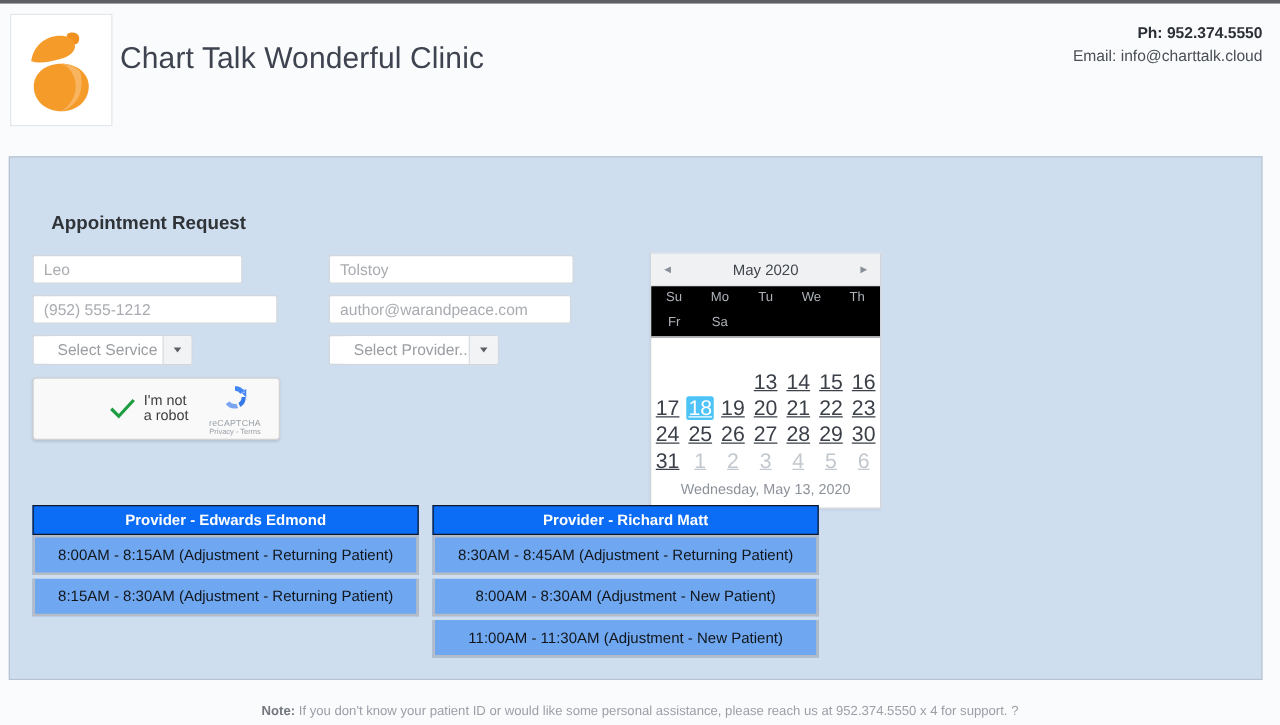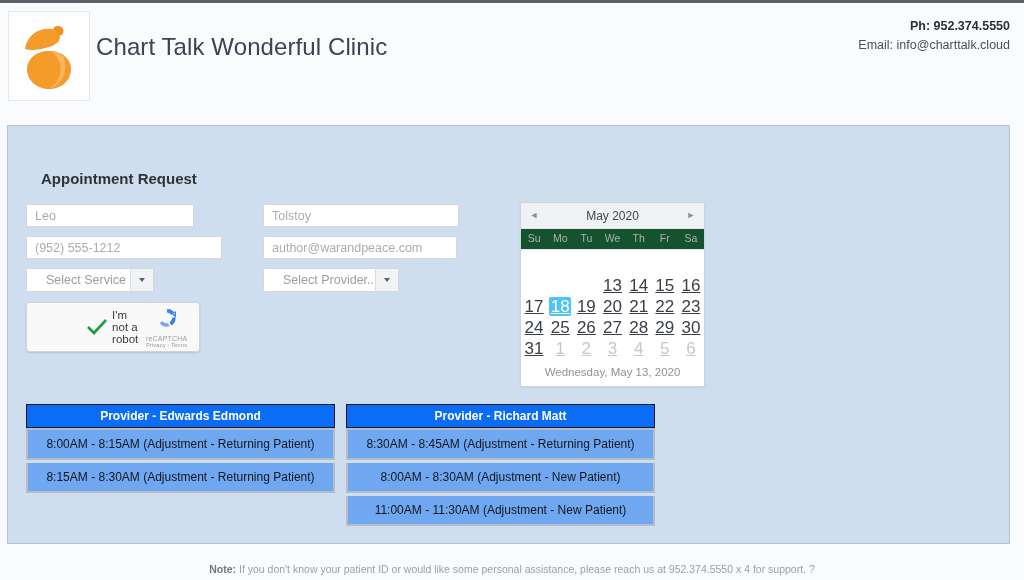--- a/index.html
+++ b/index.html
@@ -145,21 +145,21 @@
     border-left: 3.5px solid transparent;
     border-right: 3.5px solid transparent;
     border-top: 4px solid #5b5f66;
   }
 
   
   .recaptcha {
     position: absolute;
     left: 18px;
     top: 176px;
-    width: 174px;
+    width: 198px;
     height: 50px;
     background: #f9f9f9;
     border: 1px solid #d3d3d3;
     border-radius: 3px;
     box-shadow: 0 1px 2px rgba(0,0,0,.12);
     box-sizing: border-box;
     display: flex;
     align-items: center;
     padding-left: 46px;
   }
@@ -218,22 +218,22 @@
     cursor: pointer;
   }
   .cal-month {
     flex: 1;
     text-align: center;
     font-size: 12px;
     color: #41464d;
   }
   .cal-dow {
     display: grid;
-    grid-template-columns: repeat(7, 1fr);
-    background: #14532d;
+    grid-template-columns: repeat(5, 1fr);
+    background: #000000;
     border-bottom: 1px solid #e4e7eb;
   }
   .cal-dow div {
     text-align: center;
     font-size: 10.5px;
     color: #aeb3ba;
     padding: 3px 0 5px;
   }
   .cal-grid {
     display: grid;

